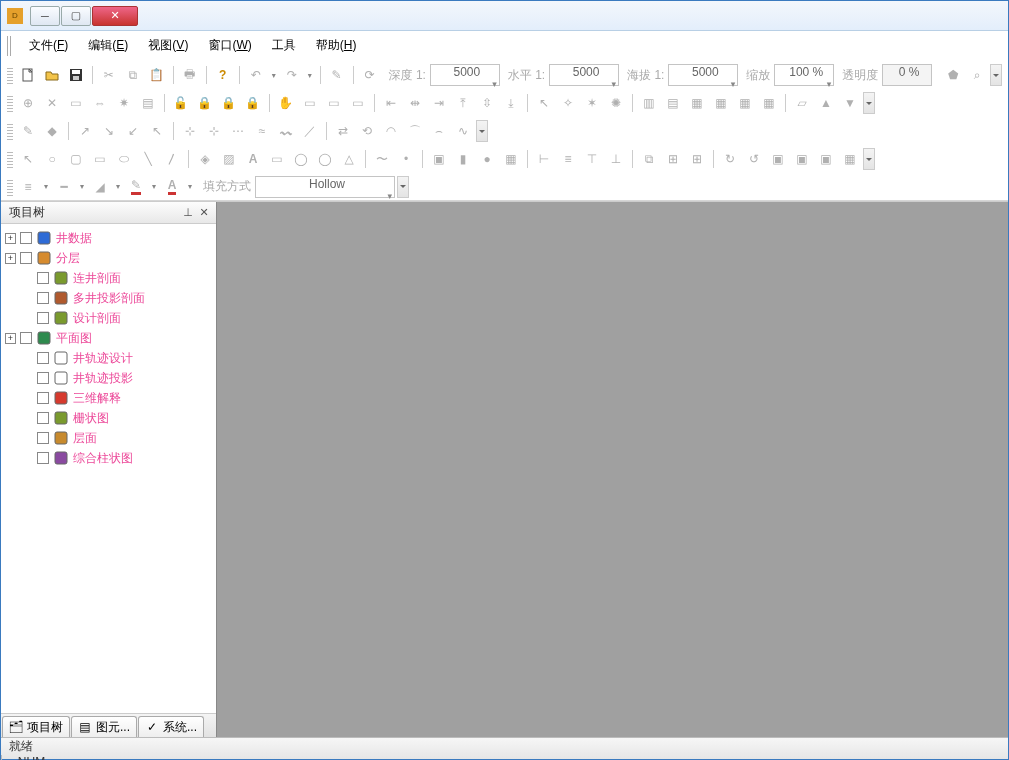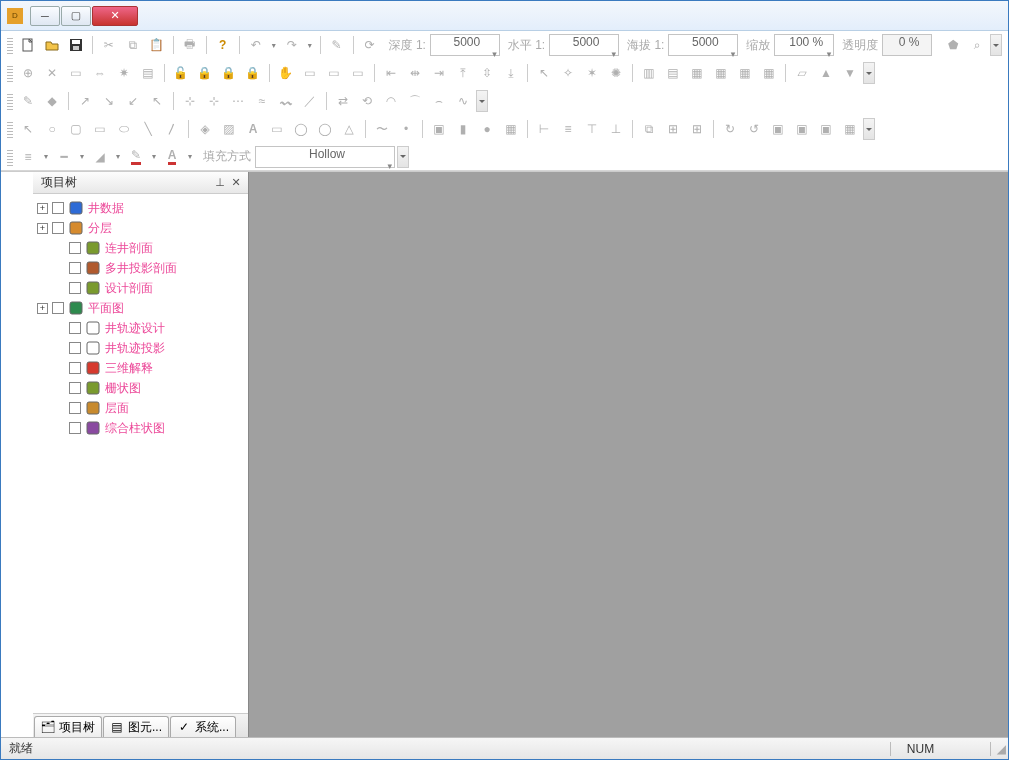--- a/index.html
+++ b/index.html
@@ -23,38 +23,38 @@
 .tbtn.enabled { color: #333; }
 .tb-sep { width: 1px; height: 18px; background: #ccc; margin: 0 3px; }
 .tb-label { color: #aaa; padding: 0 2px 0 6px; white-space: nowrap; }
 .tb-combo { height: 22px; border: 1px solid #c4c4c4; background: #fff; display: flex; align-items: center; padding: 0 2px 0 6px; color: #666; position:relative;flex-direction:column; }
 .tb-combo .arrow { color:#888; margin-left:auto; font-size:9px;}
 .tb-drop { width:10px; display:flex;align-items:center;justify-content:center;color:#888;font-size:8px;}
 .overflow-btn { width:12px; height:22px; background:linear-gradient(#f4f4f4,#e4e4e4); border:1px solid #ccc; display:flex;flex-direction:column;align-items:center;justify-content:center;gap:1px;}
 .overflow-btn span{width:0;height:0;border-left:3px solid transparent;border-right:3px solid transparent;border-top:3px solid #666;}
 
 .work-area { flex: 1; display: flex; min-height: 0; border-top: 1px solid #ccc;}
-.side-panel { width: 216px; display: flex; flex-direction: column; border-right: 1px solid #888; background:#fff;margin-left:32px; }
+.side-panel { width: 216px; display: flex; flex-direction: column; border-right: 1px solid #888; background:#fff; }
 .panel-header { height: 22px; background: linear-gradient(#fdfdfd,#e8e8e8); border-bottom:1px solid #ccc; display:flex; align-items:center; padding:0 4px 0 8px; color:#333;}
 .panel-header .ph-title{flex:1;}
 .panel-header .ph-btn{ width:16px;height:16px;display:flex;align-items:center;justify-content:center;color:#555;font-size:11px;}
 .tree { flex:1; overflow:auto; padding: 4px 2px; }
 .tree-row { display:flex; align-items:center; height:20px; gap:2px; padding-left: 2px; white-space:nowrap;}
 .tree-expander{ width:11px;height:11px;border:1px solid #888;display:flex;align-items:center;justify-content:center;font-size:9px;line-height:1;color:#333;background:#fff;margin-right:2px;}
 .tree-spacer{ width:14px; display:inline-block;}
 .tree-checkbox{ width:12px;height:12px;border:1px solid #888;background:#fff;margin-right:2px;}
 .tree-icon{ width:16px;height:16px;display:flex;align-items:center;justify-content:center;font-size:12px;}
 .tree-label{ color:#ec4899; padding-left:2px;}
 .panel-tabs{ height:24px; display:flex; align-items:stretch; background:linear-gradient(#f4f4f4,#e2e2e2); border-top:1px solid #ccc;}
 .ptab{ padding:3px 6px; display:flex;align-items:center; gap:4px; border:1px solid #aaa; border-bottom:none; background:linear-gradient(#fff,#eee); margin-top:2px; margin-left:1px; border-radius:3px 3px 0 0;}
 .ptab .pi{ width:14px;height:14px;display:flex;align-items:center;justify-content:center;}
 
 .canvas{ flex:1; background:#a0a0a0; }
 
-.statusbar{ height:22px; background:linear-gradient(#f6f6f6,#e6e6e6); border-top:1px solid #bbb; display:flex; align-items:center;}
+.statusbar{ height:22px; background:linear-gradient(#f6f6f6,#e6e6e6); border-top:1px solid #bbb; display:flex; align-items:flex-start;flex-direction:column;}
 .statusbar .sb-left{ padding:0 8px; color:#333; width:410px;}
 .statusbar .sb-mid{ flex:1; border-left:1px solid #bbb;}
 .statusbar .sb-cell{ width:60px; border-left:1px solid #bbb; text-align:center; color:#333;}
 .statusbar .sb-grip{ width:18px; border-left:1px solid #bbb; text-align:right; color:#aaa; padding-right:2px;}
 
 svg { display:block; }
 </style>
 </head>
 <body>
 
@@ -62,20 +62,29 @@
 
   <div class="titlebar">
     <div class="app-icon">D</div>
     <div class="win-btns">
       <div class="win-btn">─</div>
       <div class="win-btn">▢</div>
       <div class="win-btn close">✕</div>
     </div>
   </div>
 
+  <div class="menubar">
+    <div class="grip"></div>
+    <div class="menu-item"><span>文件</span>(<u>F</u>)</div>
+    <div class="menu-item"><span>编辑</span>(<u>E</u>)</div>
+    <div class="menu-item"><span>视图</span>(<u>V</u>)</div>
+    <div class="menu-item"><span>窗口</span>(<u>W</u>)</div>
+    <div class="menu-item">工具</div>
+    <div class="menu-item"><span>帮助</span>(<u>H</u>)</div>
+  </div>
 
   <div class="toolbar">
     <div class="grip"></div>
     <div class="tbtn enabled">
         <svg width="16" height="16">
           <rect x="3" y="2" width="9" height="12" fill="#fff" stroke="#555"></rect>
           <path d="M9 2 L12 5 L9 5 Z" fill="#ddd" stroke="#555"></path>
         </svg>
       </div>
     <div class="tbtn enabled">

